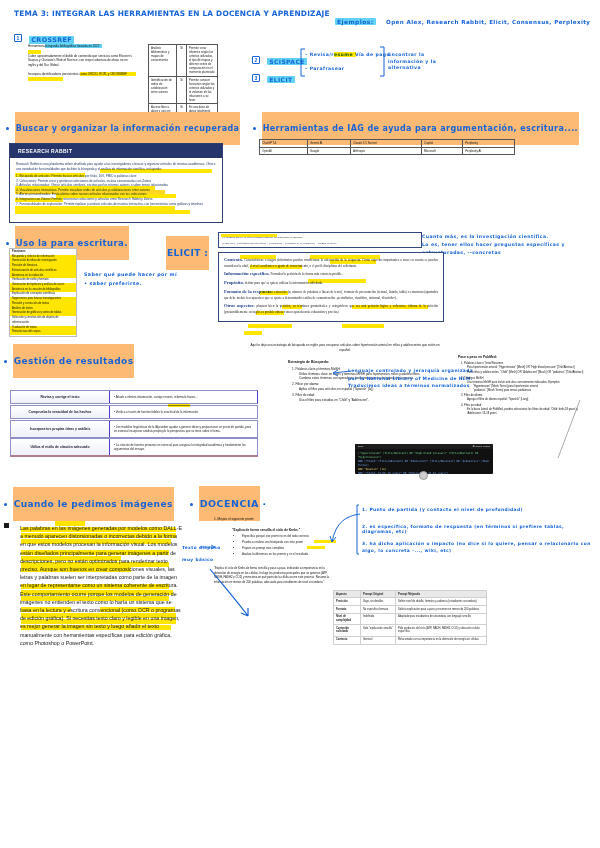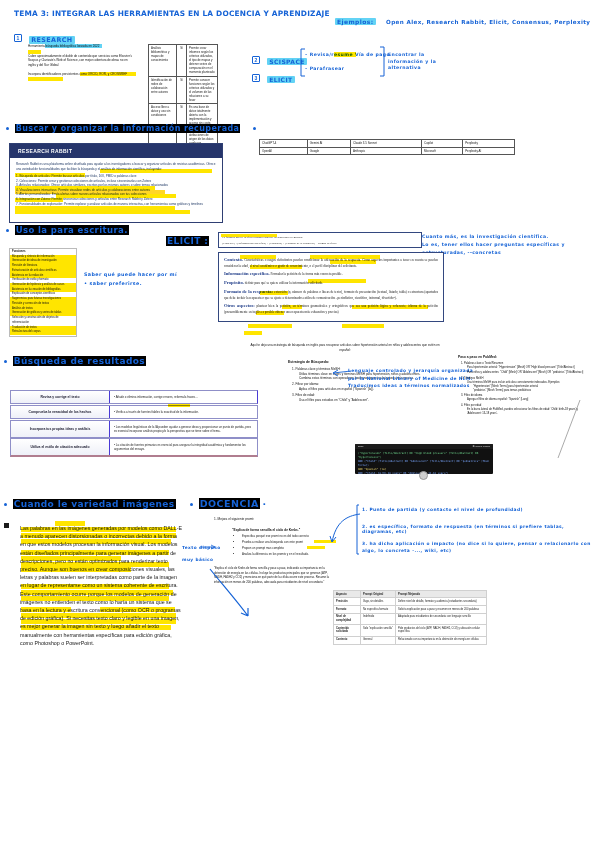--- a/index.html
+++ b/index.html
@@ -2,21 +2,21 @@
 <html><head>
 <meta charset="utf-8">
 <style>
   html,body{margin:0;padding:0;background:#ffffff;}
   body{width:600px;height:848px;position:relative;overflow:hidden;
        font-family:"Liberation Sans",sans-serif;color:#1a1a1a;}
   .abs{position:absolute;}
   
   .hand{font-family:"DejaVu Sans",sans-serif;font-weight:bold;color:#1663d6;letter-spacing:.4px;}
   .hl-cyan{background:#63d3f5;padding:0 2px;border-radius:1px;}
-  .hl-yellow{background:#000000;padding:0 1px;}
+  .hl-yellow{background:#fdba74;padding:12px 1px;}
   
   .sec-head{font-size:9.5px;font-weight:bold;white-space:nowrap;}
   .bullet-dot{display:inline-block;width:3px;height:3px;border-radius:50%;background:#1663d6;vertical-align:middle;margin-right:3px;}
   
   .numbox{display:inline-block;border:1.1px solid #1663d6;color:#1663d6;font-size:5px;
           font-weight:bold;line-height:6px;padding:0 1.5px;border-radius:1px;vertical-align:middle;}
   
   .doc{font-size:3.05px;line-height:1.5;color:#111;}
   table.mini{border-collapse:collapse;}
   table.mini td,table.mini th{border:.4px solid #555;padding:1.3px 2px;font-size:2.9px;
@@ -56,21 +56,21 @@
 
 <div class="abs hand" style="left:14px;top:9px;font-size:7.4px;letter-spacing:.2px;">TEMA 3: INTEGRAR LAS HERRAMIENTAS EN LA DOCENCIA Y APRENDIZAJE</div>
 
 <div class="abs" style="left:335px;top:10px;">
   <span class="hand hl-cyan" style="font-size:6px;">Ejemplos:</span>
   <span class="hand" style="font-size:5.6px;margin-left:6px;">Open Alex, Research Rabbit, Elicit, Consensus, Perplexity</span>
 </div>
 
 <div class="abs" style="left:14px;top:28px;">
   <span class="numbox">1</span>
-  <span class="hand hl-cyan" style="font-size:6.4px;margin-left:3px;">RESEARCH</span>
+  <span class="hand hl-cyan" style="font-size:6.4px;margin-left:3px;">CROSSREF</span>
 </div>
 
 <div class="abs doc" style="left:28px;top:44px;width:108px;">
   <div style="margin-bottom:5px;"><span>Herramienta búsqueda bibliográfica lanzada en 2022</span></div>
   <div style="margin-bottom:5px;"><span>Cubre aproximadamente el doble de contenido que servicios como Elsevier's Scopus y Clarivate's Web of Science, con mejor cobertura de obras no en inglés y del Sur Global</span></div>
   <div><span>Incorpora identificadores persistentes como ORCID, ROR, y CROSSREF</span></div>
 </div>
 <div class="abs" style="left:45px;top:44px;width:57px;height:4px;background:#63d3f5;mix-blend-mode:multiply;"></div>
 <div class="abs" style="left:28px;top:49.5px;width:13px;height:4px;background:#ffe500;mix-blend-mode:multiply;"></div>
 <div class="abs" style="left:80px;top:72px;width:56px;height:4px;background:#ffe500;mix-blend-mode:multiply;"></div>
@@ -149,41 +149,42 @@
 <div class="abs" style="left:15px;top:173px;width:70px;height:3.6px;background:#ffe500;mix-blend-mode:multiply;"></div>
 <div class="abs" style="left:15px;top:186px;width:140px;height:3.6px;background:#ffe500;mix-blend-mode:multiply;"></div>
 <div class="abs" style="left:15px;top:190px;width:150px;height:3.6px;background:#ffcf00;mix-blend-mode:multiply;opacity:.85;"></div>
 <div class="abs" style="left:56px;top:194px;width:120px;height:3.6px;background:#ffe500;mix-blend-mode:multiply;"></div>
 <div class="abs" style="left:15px;top:198px;width:48px;height:3.6px;background:#ffe500;mix-blend-mode:multiply;"></div>
 <div class="abs" style="left:15px;top:206px;width:160px;height:3.6px;background:#ffe500;mix-blend-mode:multiply;"></div>
 <div class="abs" style="left:15px;top:210px;width:175px;height:3.6px;background:#ffe500;mix-blend-mode:multiply;"></div>
 
 <div class="abs sec-head" style="left:253px;top:122px;">
   <span class="bullet-dot"></span>
+  <span class="hand hl-yellow" style="font-size:8px;">Herramientas de IAG de ayuda para argumentación, escritura....</span>
 </div>
 <table class="mini abs" style="left:259px;top:139px;width:256px;">
   <tbody>
       <tr>
     <th>ChatGPT-4</th>
     <th>Gemini AI</th>
     <th>Claude 3.5 Sonnet</th>
     <th>Copilot</th>
     <th>Perplexity</th>
   </tr>
   <tr>
     <td>OpenAI</td>
     <td>Google</td>
     <td>Anthropic</td>
     <td>Microsoft</td>
     <td>Perplexity AI</td>
   </tr>
 </tbody>
   </table>
 
-<div class="abs sec-head" style="left:6px;top:224px;">
+<div class="abs sec-head" style="left:6px;top:237px;">
   <span class="bullet-dot"></span>
   <span class="hand hl-yellow" style="font-size:8.5px;">Uso la para escritura.</span>
 </div>
 <div class="abs" style="left:9px;top:248px;width:66px;border:.4px solid #bbb;background:#fff;padding:1px 0;">
   <div class="doc" style="font-size:2.7px;line-height:1.75;">
     <div style="padding:0 2px;font-weight:bold;">Funciones</div>
     <div style="padding:0 2px;background:#ffe500;">Búsqueda y síntesis de información</div>
     <div style="padding:0 2px;background:#ffe500;">Generación de ideas de investigación</div>
     <div style="padding:0 2px;background:#ffe500;">Revisión de literatura</div>
     <div style="padding:0 2px;background:#ffe500;">Estructuración de artículos científicos</div>
@@ -300,21 +301,21 @@
     <div class="tg">("Hypertension" [Title/Abstract] OR "High blood pressure" [Title/Abstract] OR "Hypertensive")</div>
     <div class="tb">AND ("Child" [Title/Abstract] OR "Adolescent" [Title/Abstract] OR "pediatrics" [Mesh Terms])</div>
     <div class="ty">AND "Spanish" [la]</div>
     <div class="tb">AND ("Child: birth-18 years" OR "Adolescent: 13-18 years")</div>
   </div>
 </div>
 <div class="abs" style="left:419px;top:471px;width:7px;height:7px;border-radius:50%;background:#cfcfcf;border:.6px solid #999;"></div>
 
 <div class="abs sec-head" style="left:4px;top:355px;">
   <span class="bullet-dot"></span>
-  <span class="hand hl-yellow" style="font-size:9px;">Búsqueda de resultados</span>
+  <span class="hand hl-yellow" style="font-size:9px;">Gestión de resultados</span>
 </div>
 <div class="abs" style="left:10px;top:390px;width:248px;">
   <div class="g-row" style="border-right-color:#4a3ad6;">
     <div class="g-left">Revisa y corrige el texto</div>
     <div class="g-right">• Añade o elimina información, corrige errores, reformula frases...</div>
   </div>
   <div class="g-row">
     <div class="g-left">Comprueba la veracidad de los hechos</div>
     <div class="g-right">• Verifica a través de fuentes fiables la exactitud de la información.</div>
   </div>
@@ -324,21 +325,21 @@
   </div>
   <div class="g-row" style="border-bottom:2px solid #b07d8f;">
     <div class="g-left">Utiliza el estilo de citación adecuado</div>
     <div class="g-right">• La citación de fuentes primarias es esencial para asegurar la integridad académica y fundamentar los argumentos del ensayo.</div>
   </div>
 </div>
 <div class="abs" style="left:168px;top:404px;width:22px;height:3.4px;background:#ffe500;mix-blend-mode:multiply;"></div>
 
 <div class="abs sec-head" style="left:4px;top:498px;">
   <span class="bullet-dot"></span>
-  <span class="hand hl-yellow" style="font-size:9px;">Cuando le variedad imágenes</span>
+  <span class="hand hl-yellow" style="font-size:9px;">Cuando le pedimos imágenes</span>
 </div>
 <ul class="tight sq abs" style="left:14px;top:516px;width:164px;margin:0;">
   <li>
     <span style="font-size:5.3px;line-height:1.55;display:block;">Las palabras en las imágenes generadas por modelos como DALL-E a menudo aparecen distorsionadas o incorrectas debido a la forma en que estos modelos procesan la información visual. Los modelos están diseñados principalmente para generar imágenes a partir de descripciones, pero no están optimizados para renderizar texto preciso. Aunque son buenos en crear composiciones visuales, las letras y palabras suelen ser interpretadas como parte de la imagen en lugar de representarse como un sistema coherente de escritura. Este comportamiento ocurre porque los modelos de generación de imágenes no entienden el texto como lo haría un sistema que se basa en la lectura y escritura convencional (como OCR o programas de edición gráfica). Si necesitas texto claro y legible en una imagen, es mejor generar la imagen sin texto y luego añadir el texto manualmente con herramientas específicas para edición gráfica, como Photoshop o PowerPoint.</span>
   </li>
 </ul>
 <div class="abs" style="left:55px;top:521px;width:30px;height:5.3px;background:#ffe500;mix-blend-mode:multiply;"></div>
 <div class="abs" style="left:21px;top:527px;width:155px;height:5.3px;background:#ffe500;mix-blend-mode:multiply;"></div>
 <div class="abs" style="left:21px;top:533px;width:155px;height:5.3px;background:#ffe500;mix-blend-mode:multiply;"></div>
 <div class="abs" style="left:21px;top:539px;width:150px;height:5.3px;background:#ffe500;mix-blend-mode:multiply;"></div>

